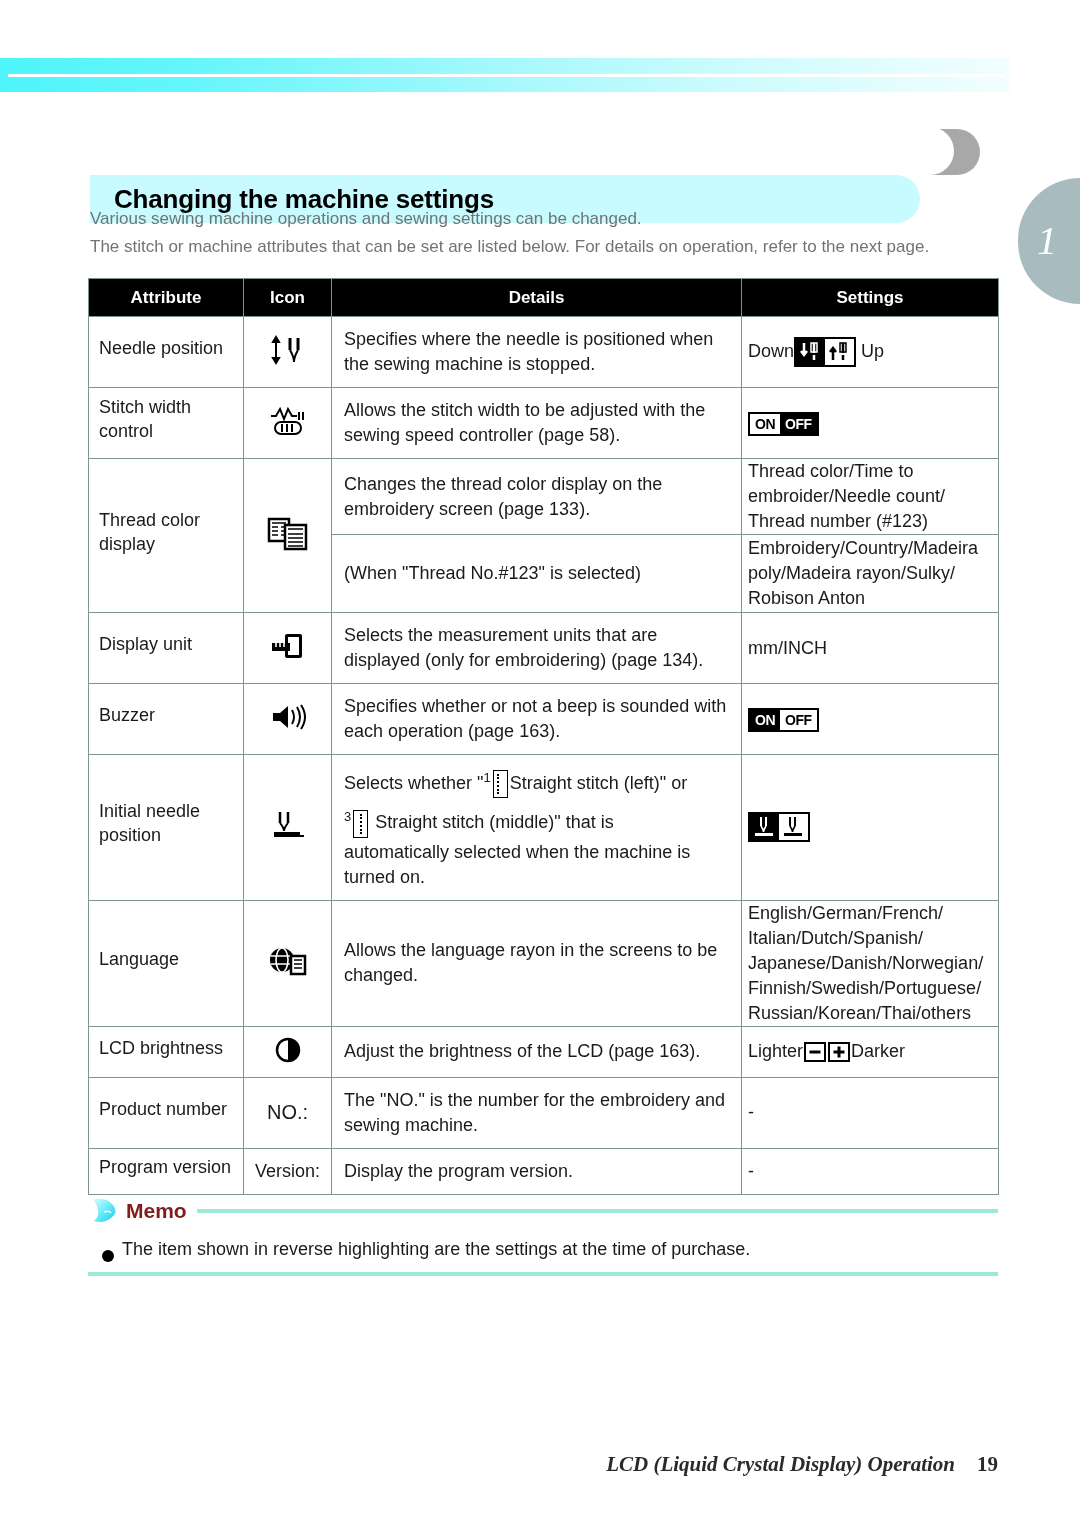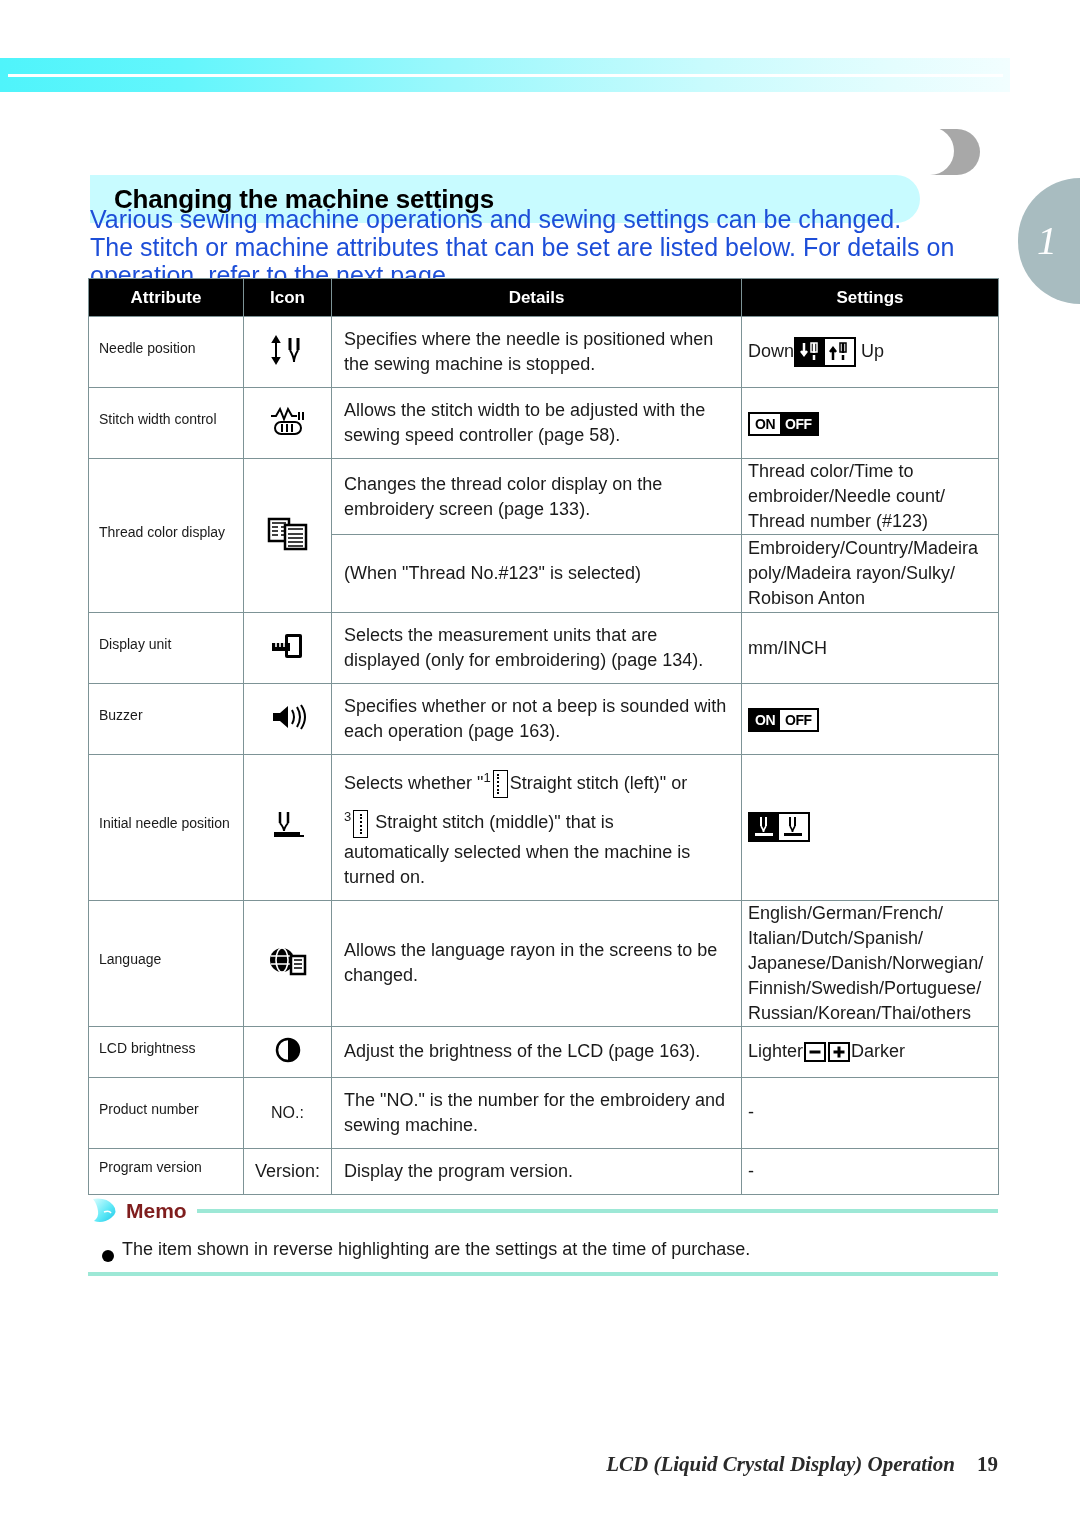--- a/index.html
+++ b/index.html
@@ -84,23 +84,23 @@
     font-weight: bold;
     letter-spacing: -0.2px;
     color: #000000;
   }
 
   
   .intro {
     position: absolute;
     left: 90px; top: 205px;
     width: 910px;
-    font-size: 25px;
+    font-size: 17px;
     line-height: 28px;
-    color: #1d4ed8;
+    color: #737373;
   }
 
   
   .tbl {
     position: absolute;
     left: 88px; top: 278px;
     width: 910px;
     border-collapse: collapse;
     table-layout: fixed;
   }
@@ -118,21 +118,21 @@
     text-align: center;
     border: 1px solid #7d9396;
   }
   .col-attr { width: 155px; }
   .col-icon { width: 88px; }
   .col-det  { width: 410px; }
   .col-set  { width: 257px; }
 
   td.attr {
     padding: 0 0 8px 10px;
-    font-size: 14px;
+    font-size: 18px;
     line-height: 24px;
   }
   td.icon {
     text-align: center;
     padding: 6px 2px;
   }
   td.det {
     padding: 10px 6px 10px 12px;
     font-size: 18px;
     line-height: 25px;
@@ -476,21 +476,21 @@
         </span>
       </td>
       <td class="det">Adjust the brightness of the LCD (page 163).</td>
       <td class="set">
         <span>Lighter</span><span class="sq-btn"></span><span class="sq-btn plus"></span><span>Darker</span>
       </td>
     </tr>
 
     <tr>
       <td class="attr">Product number</td>
-      <td class="icon" style="font-size:16px">NO.:</td>
+      <td class="icon" style="font-size:20px">NO.:</td>
       <td class="det">The "NO." is the number for the embroidery and sewing machine.</td>
       <td class="set">-</td>
     </tr>
 
     <tr>
       <td class="attr">Program version</td>
       <td class="icon" style="font-size:18px">Version:</td>
       <td class="det">Display the program version.</td>
       <td class="set">-</td>
     </tr>

